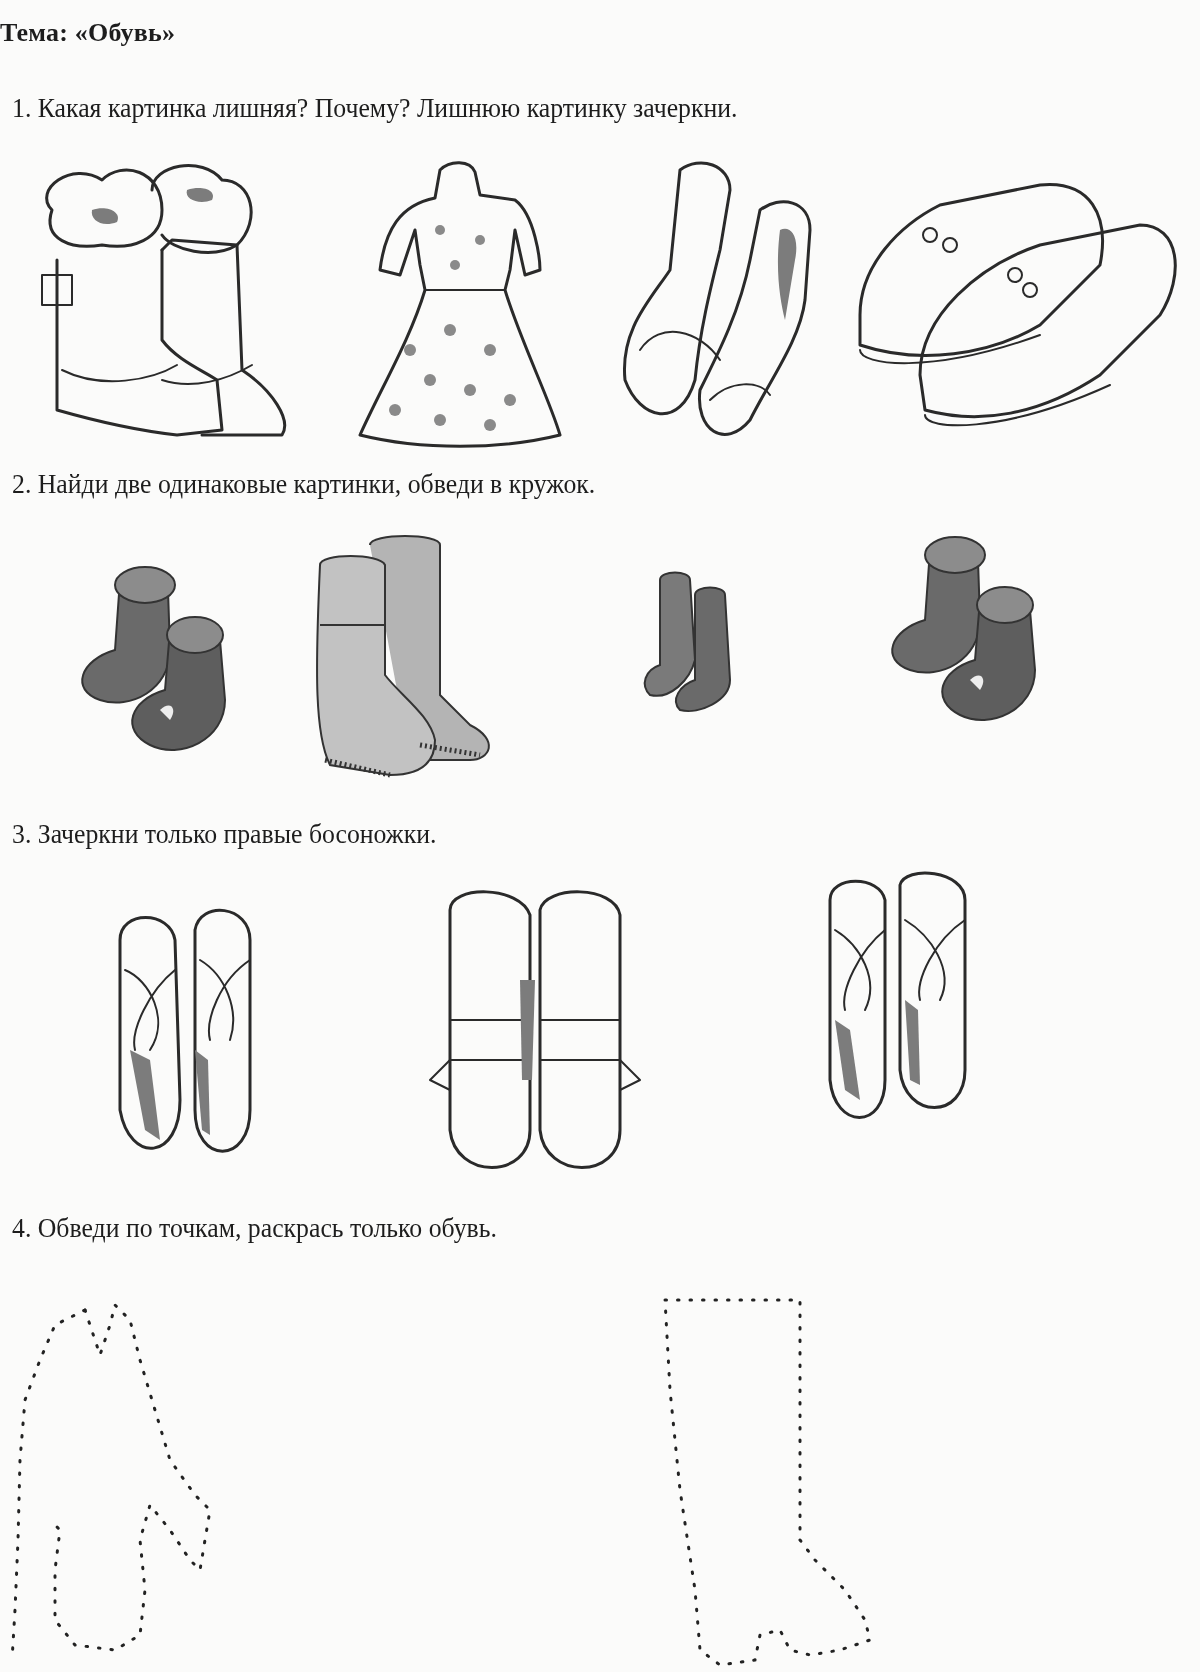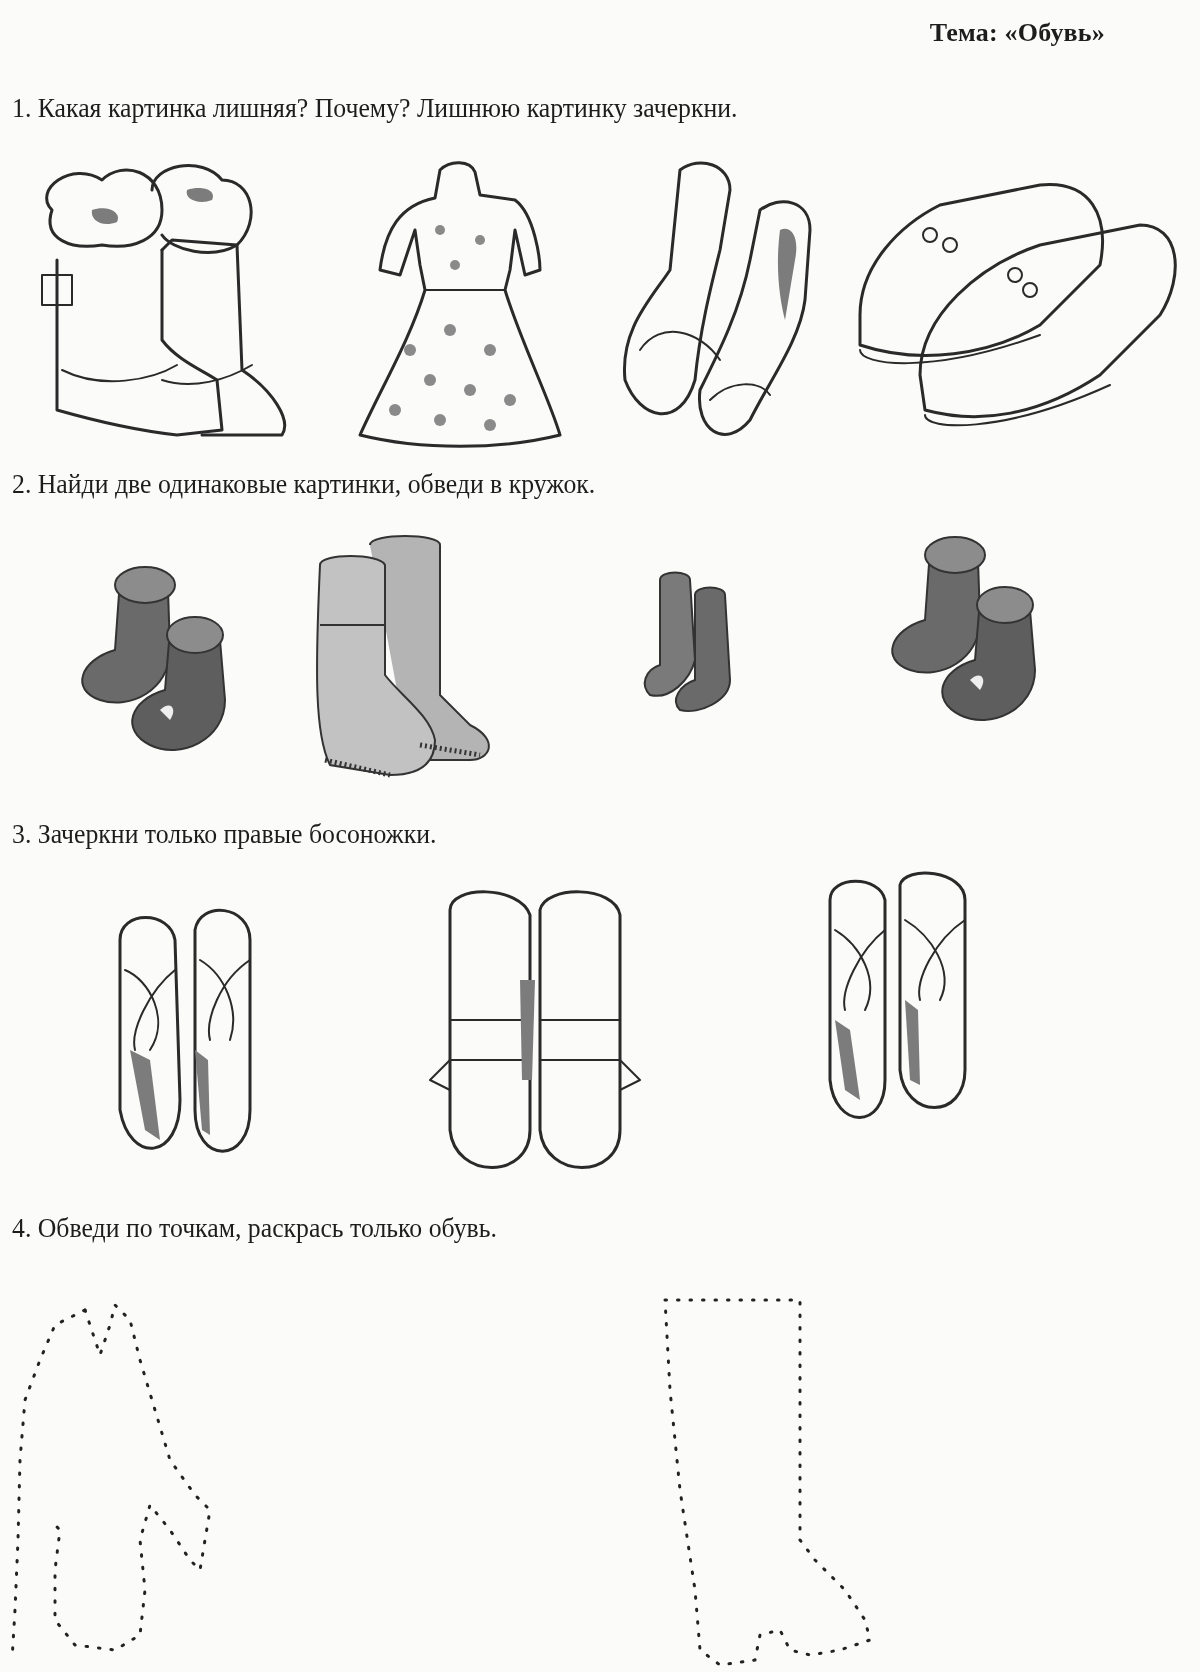--- a/index.html
+++ b/index.html
@@ -1,18 +1,18 @@
 <!DOCTYPE html>
 <html><head>
 <meta charset="utf-8">
 <style>
   html, body { margin:0; padding:0; }
   body { width:1200px; height:1672px; background:#fbfbfa; position:relative; overflow:hidden;
          font-family:"Liberation Serif", "DejaVu Serif", serif; color:#1d1d1d; }
-  .title { position:absolute; top:18px; left:0; width:1200px; text-align:right; font-weight:bold;
+  .title { position:absolute; top:18px; left:0; width:1200px; text-align:left; font-weight:bold;
            font-size:26px; letter-spacing:0.2px; padding-right:95px; box-sizing:border-box; }
   .q { position:absolute; left:12px; font-size:28px; transform:scaleX(0.92); transform-origin:left top; white-space:nowrap; }
   .pic { position:absolute; }
   svg { display:block; }
   .ink { fill:none; stroke:#2a2a2a; stroke-width:3; stroke-linecap:round; stroke-linejoin:round; }
   .ink2 { fill:none; stroke:#2a2a2a; stroke-width:2; stroke-linecap:round; stroke-linejoin:round; }
   .shade { fill:#7c7c7c; }
   .grain { fill:#8a8a8a; }
   .dots { fill:none; stroke:#222; stroke-width:3; stroke-dasharray:1.5 11; stroke-linecap:round; }
 </style>

